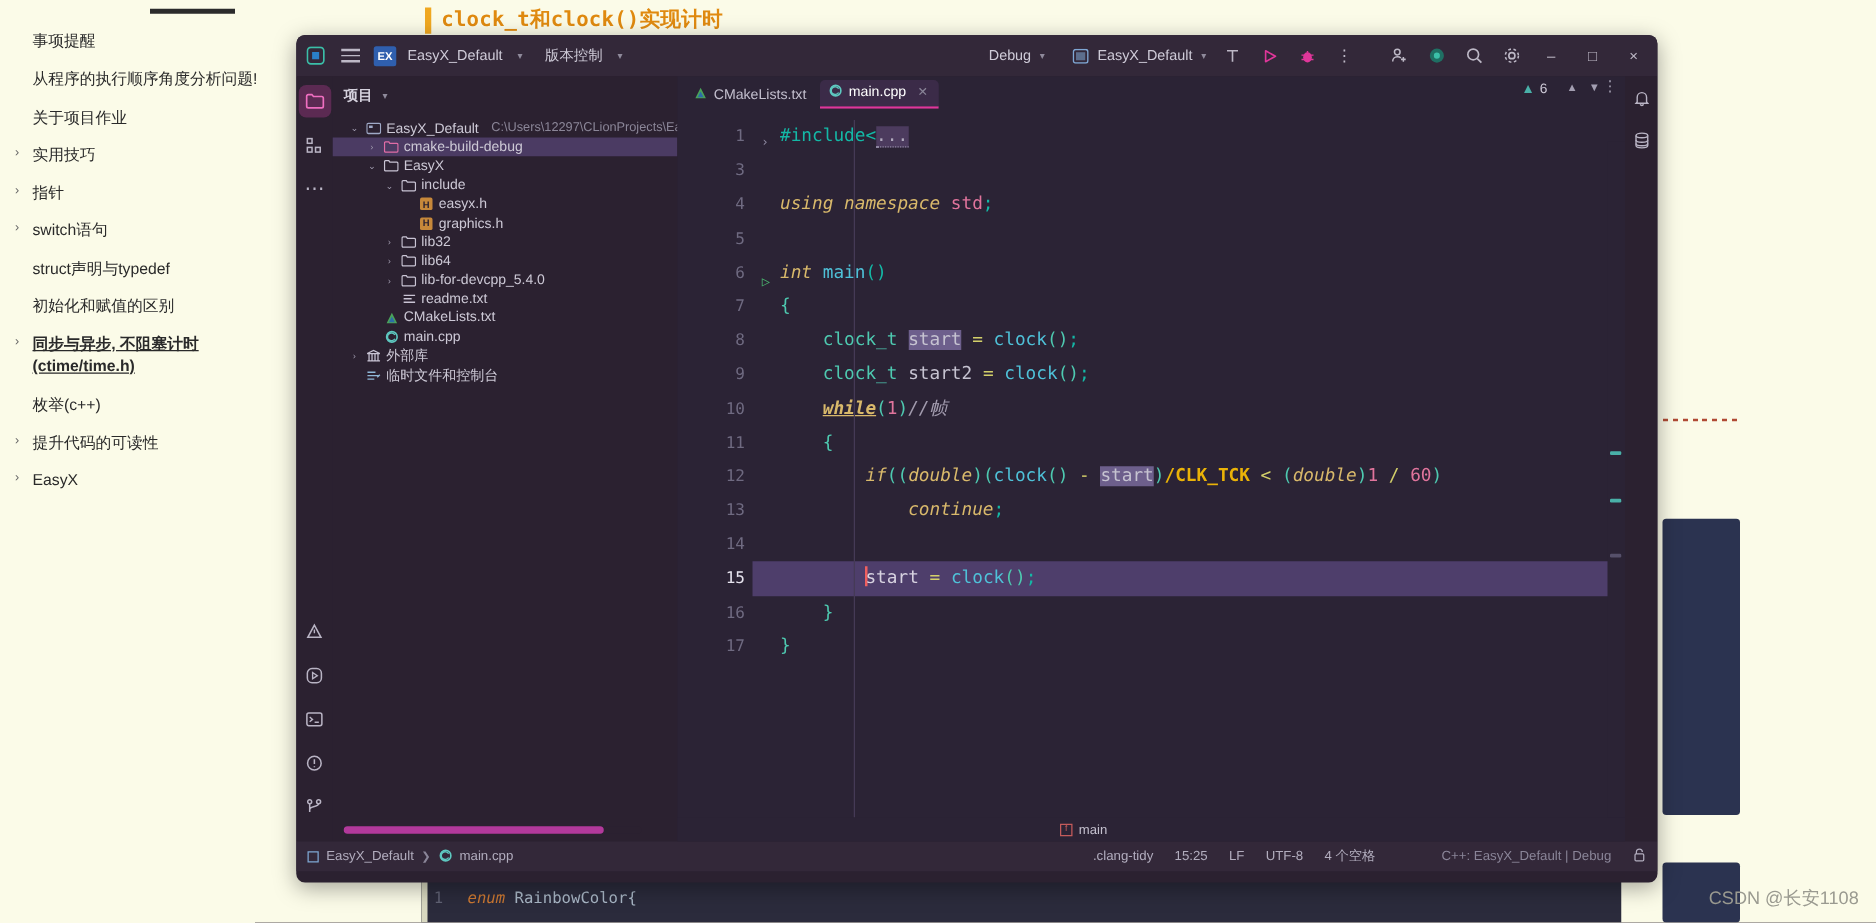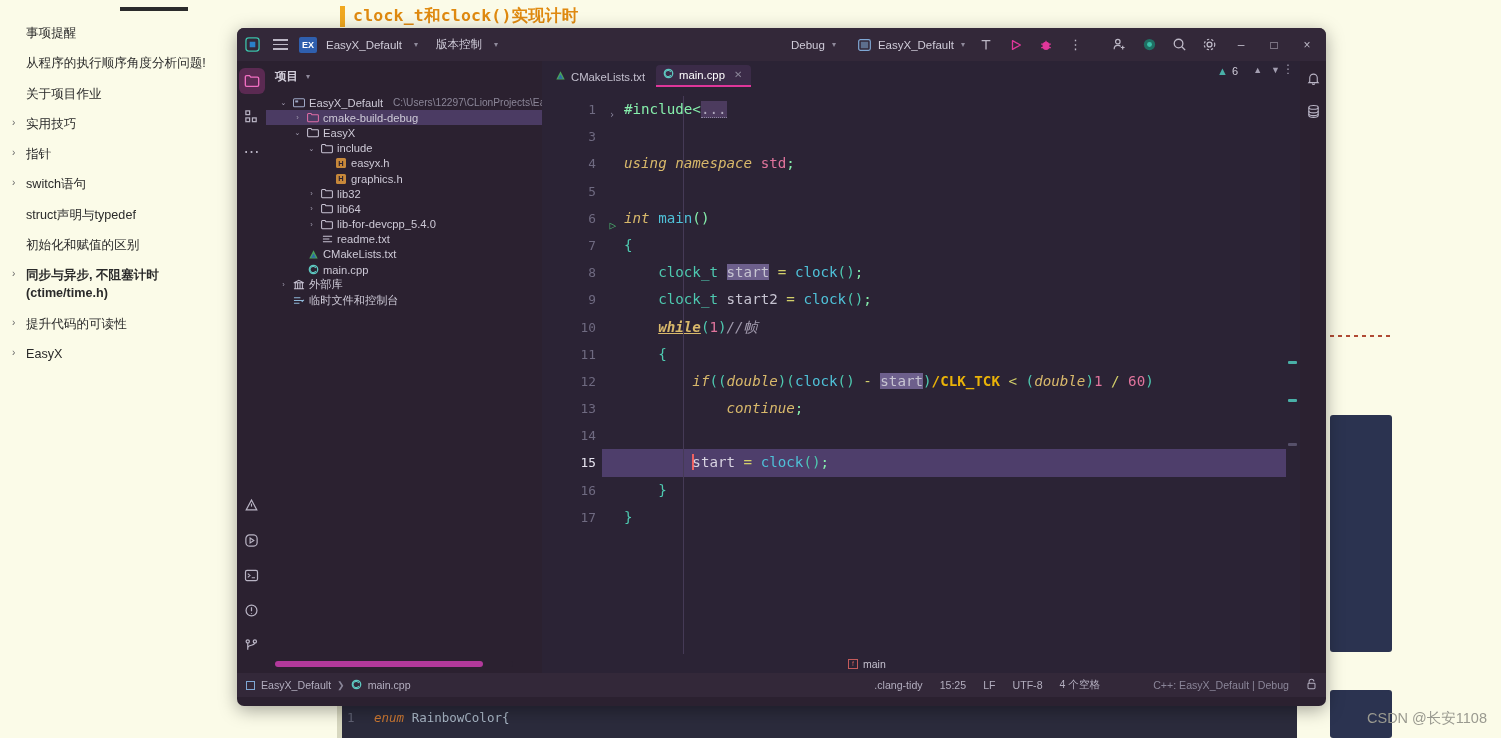--- a/index.html
+++ b/index.html
@@ -17,21 +17,21 @@
   .dashed-rule { position:absolute; left:1330px; top:335px; width:62px; height:2px;
      background:repeating-linear-gradient(to right,#b04a34 0 4px, transparent 4px 8px); }
 
   
   .side-nav { position:absolute; left:0; top:0; width:237px; height:726px; padding:0 12px; }
   .side-rule { position:absolute; left:120px; top:7px; width:68px; height:4px; background:#2b2b2b; }
   .nav-list { margin-top:18px; }
   .nav-item { display:flex; align-items:flex-start; gap:5px; color:#2a2a2a;
      font-size:12.6px; line-height:1.45; padding:6px 0 6px 0; }
   .nav-item .chev { width:9px; flex:0 0 9px; color:#666; font-size:10px; line-height:1.6; }
-  .nav-item.bold .lbl { font-weight:bold; }
+  .nav-item.bold .lbl { font-weight:bold;text-decoration:underline; }
   .nav-item .lbl { flex:1; }
 
   
   .art-heading { position:absolute; left:340px; top:5px; display:flex; align-items:center; gap:8px; }
   .art-heading .bar { width:5px; height:21px; background:#f0a820; }
   .art-heading .txt { color:#e08a10; font-size:16.5px; font-weight:bold;
      font-family:"DejaVu Sans Mono", monospace; letter-spacing:.2px; }
 
   
   .bottom-snippet { position:absolute; left:337px; top:705px; width:960px; height:33px;
@@ -121,21 +121,21 @@
   .cl.hl { background:#4e3e6b; }
   .ind-guide { position:absolute; left:81px; top:9px; width:1px; bottom:0; background:#453a56; }
 
   .kw   { color:#d9b96b; font-style:italic; }
   .kwb  { color:#d9b96b; font-style:italic; font-weight:bold;}
   .typ  { color:#4ec9b0; }
   .fn   { color:#4fc1d8; }
   .num  { color:#e0749c; }
   .macro{ color:#eab308; font-weight:bold; }
   .cmt  { color:#a19aad; font-style:italic; }
-  .pun  { color:#86efac; }
+  .pun  { color:#14b8a6; }
   .str  { color:#d7d2e0; }
   .sel-tok { background:#6d5f8c; }
   .op   { color:#d3cf6a; }
   .inc-ellipsis { background:#4c3b5e; color:#b0a9bd; border-bottom:1px dotted #8d85a0;}
   .caret { display:inline-block; width:1.5px; height:16px; background:#f06060;
      vertical-align:-3px; margin-right:-1.5px;}
 
   
   .edge { position:absolute; right:0; top:26px; bottom:0; width:14px; background:#2b2335; }
   .mk { position:absolute; right:3px; width:9px; height:3px; background:#49b0a8; border-radius:1px;}
@@ -205,20 +205,24 @@
       <span class="lbl">struct声明与typedef</span>
     </div>
     <div class="nav-item">
       <span class="chev"></span>
       <span class="lbl">初始化和赋值的区别</span>
     </div>
     <div class="nav-item bold">
       <span class="chev">›</span>
       <span class="lbl" style="white-space:pre-line">同步与异步, 不阻塞计时
 (ctime/time.h)</span>
+    </div>
+    <div class="nav-item">
+      <span class="chev"></span>
+      <span class="lbl">枚举(c++)</span>
     </div>
     <div class="nav-item">
       <span class="chev">›</span>
       <span class="lbl">提升代码的可读性</span>
     </div>
     <div class="nav-item">
       <span class="chev">›</span>
       <span class="lbl">EasyX</span>
     </div>
   </div>

